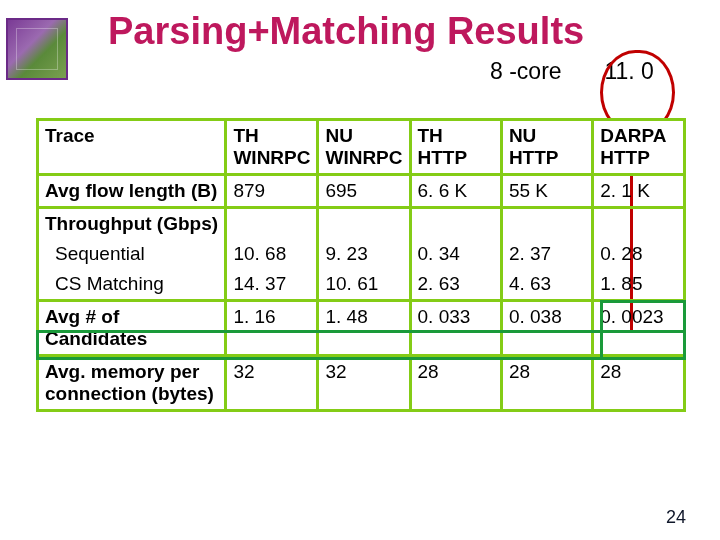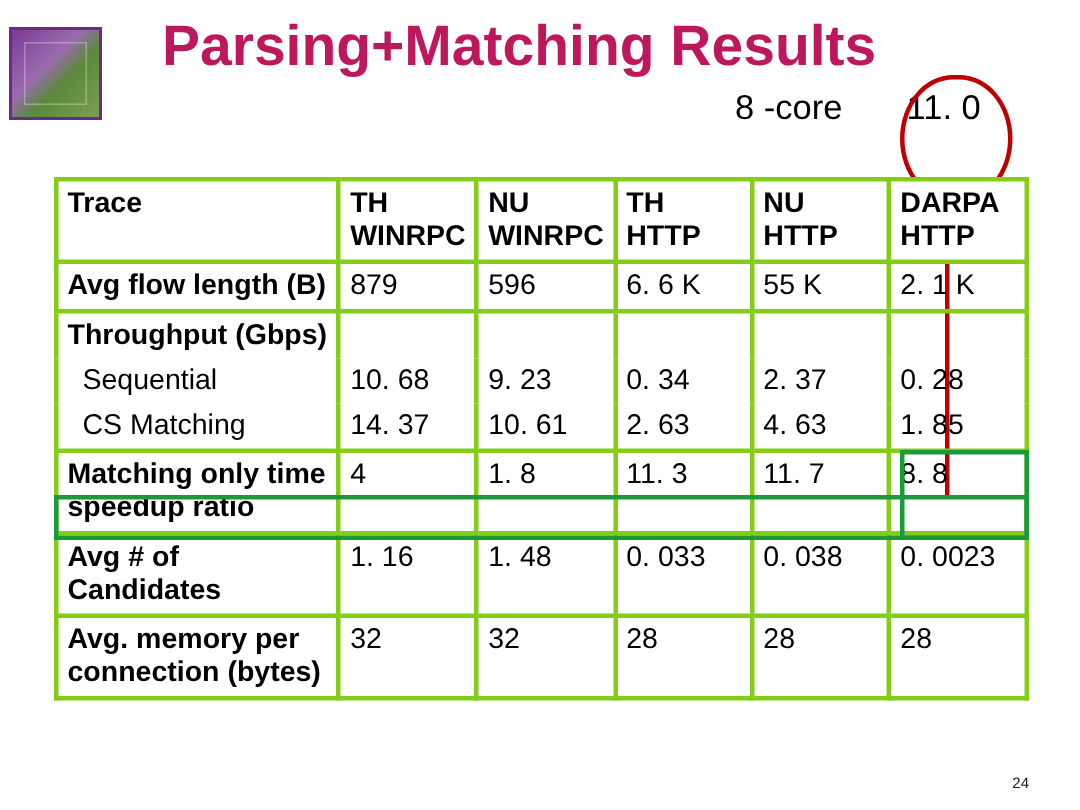--- a/index.html
+++ b/index.html
@@ -86,21 +86,21 @@
   .col { width: 92px; }
   .green-box {
     position: absolute;
     border: 3px solid #1a9a3a;
     pointer-events: none;
   }
   .page-num {
     position: absolute;
     right: 34px;
     bottom: 12px;
-    font-size: 10px;
+    font-size: 18px;
     color: #0f172a;
   }
 </style>
 </head>
 <body>
 
 <div class="logo"></div>
 
 <h1>Parsing+Matching Results</h1>
 
@@ -120,21 +120,21 @@
     <th class="col0">Trace</th>
     <th class="col">TH WINRPC</th>
     <th class="col">NU WINRPC</th>
     <th class="col">TH HTTP</th>
     <th class="col">NU HTTP</th>
     <th class="col">DARPA HTTP</th>
   </tr>
   <tr>
     <td class="rowlabel">Avg flow length (B)</td>
     <td>879</td>
-    <td>596</td>
+    <td>695</td>
     <td>6. 6 K</td>
     <td>55 K</td>
     <td>2. 1 K</td>
   </tr>
   <tr class="noborder-bottom">
     <td class="rowlabel">Throughput (Gbps)</td>
     <td></td>
           <td></td>
           <td></td>
           <td></td>
@@ -150,28 +150,20 @@
   </tr>
   <tr class="noborder-top">
     <td class="indent">CS Matching</td>
     <td>14. 37</td>
     <td>10. 61</td>
     <td>2. 63</td>
     <td>4. 63</td>
     <td>1. 85</td>
   </tr>
   <tr>
-    <td class="rowlabel">Matching only time speedup ratio</td>
-    <td>4</td>
-    <td>1. 8</td>
-    <td>11. 3</td>
-    <td>11. 7</td>
-    <td>8. 8</td>
-  </tr>
-  <tr>
     <td class="rowlabel">Avg # of Candidates</td>
     <td>1. 16</td>
     <td>1. 48</td>
     <td>0. 033</td>
     <td>0. 038</td>
     <td>0. 0023</td>
   </tr>
   <tr>
     <td class="rowlabel">Avg. memory per connection (bytes)</td>
     <td>32</td>

